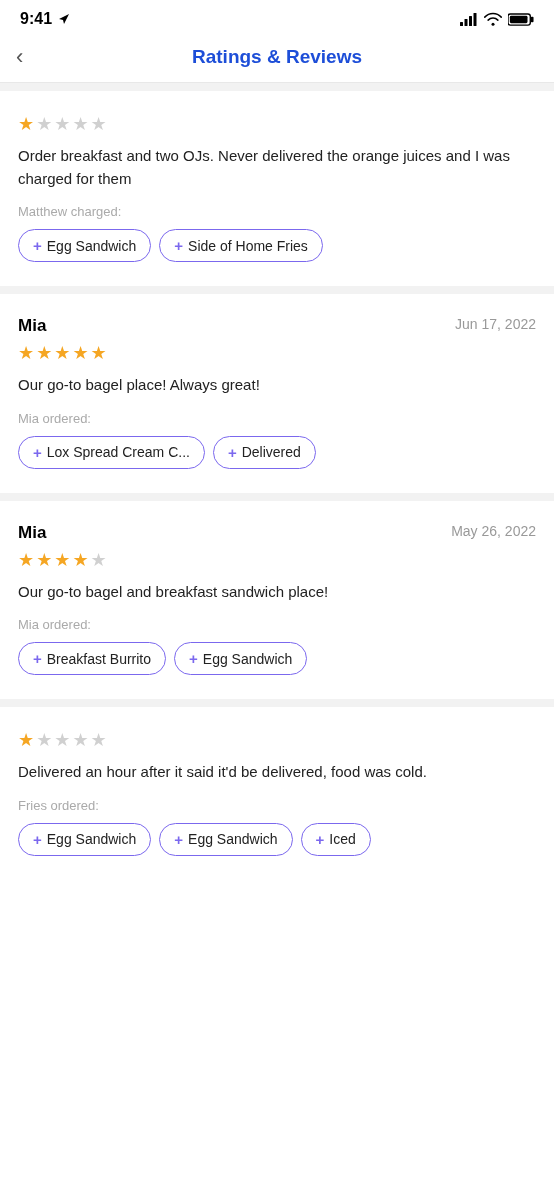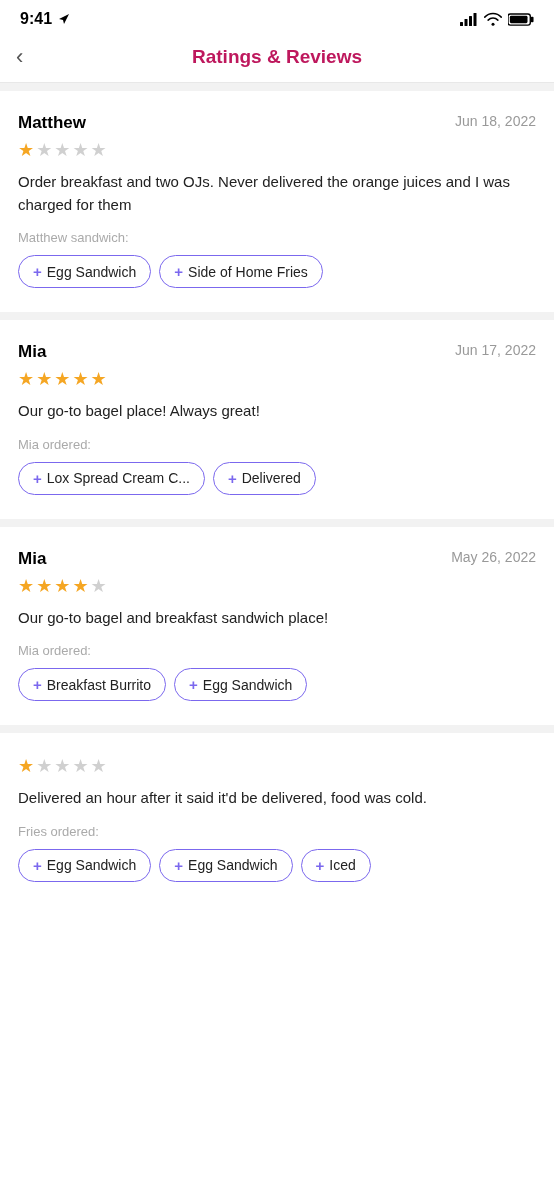--- a/index.html
+++ b/index.html
@@ -48,21 +48,21 @@
       border: none;
       cursor: pointer;
       font-size: 22px;
       color: #555;
       display: flex;
       align-items: center;
     }
     .header-title {
       font-size: 19px;
       font-weight: 700;
-      color: #be185d;
+      color: #1d4ed8;
     }
 
     
     .section-divider {
       height: 8px;
       background: #f2f2f2;
       margin: 0;
     }
 
     
@@ -170,33 +170,29 @@
   <button class="back-btn">
     <span>‹</span>
   </button>
   <span class="header-title">Ratings &amp; Reviews</span>
 </div>
 
 <div class="section-divider"></div>
 
 <div id="reviews-container">
     <div class="review-card">
-      <div class="review-header">
-        <span class="reviewer-name">Matthew</span>
-        <span class="review-date">Jun 18, 2022</span>
-      </div>
       <div class="stars">
         <span class="star filled">★</span>
         <span class="star empty">★</span>
         <span class="star empty">★</span>
         <span class="star empty">★</span>
         <span class="star empty">★</span>
       </div>
       <p class="review-text">Order breakfast and two OJs. Never delivered the orange juices and I was charged for them</p>
-      <div class="ordered-label">Matthew sandwich:</div>
+      <div class="ordered-label">Matthew charged:</div>
       <div class="ordered-items">
         <div class="ordered-item">
           <span class="plus-icon">+</span>
           <span>Egg Sandwich</span>
         </div>
         <div class="ordered-item">
           <span class="plus-icon">+</span>
           <span>Side of Home Fries</span>
         </div>
       </div>

